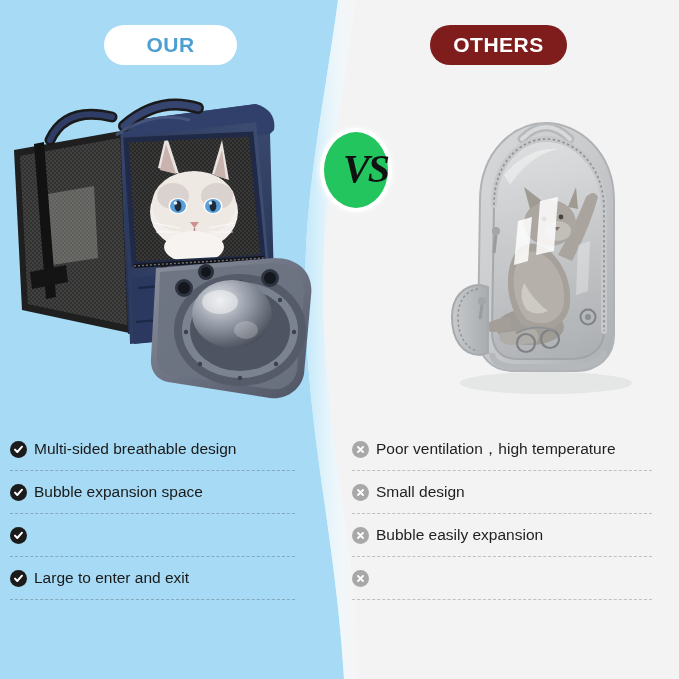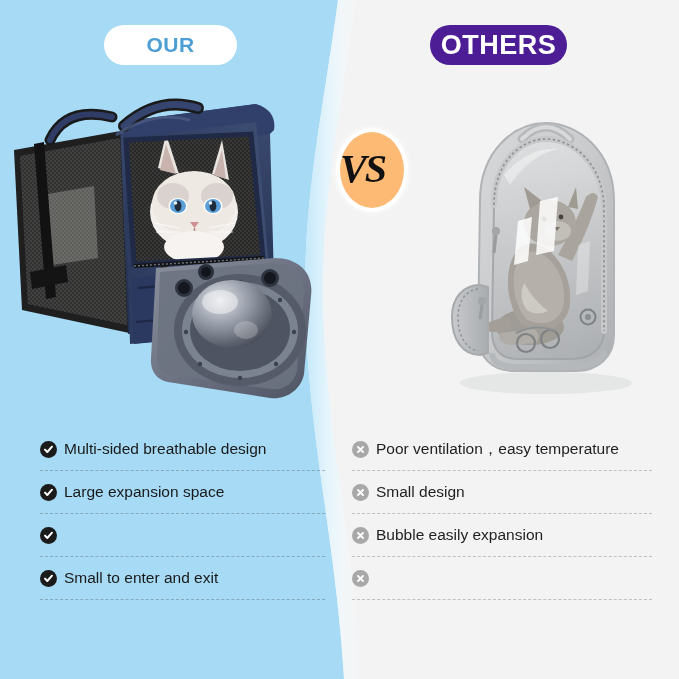--- a/index.html
+++ b/index.html
@@ -23,50 +23,50 @@
   .pill {
     position:absolute; display:flex; align-items:center; justify-content:center;
     border-radius:40px; letter-spacing:0.5px;
   }
   .pill-our {
     left:104px; top:25px; width:133px; height:40px;
     background:#ffffff; color:#4c9ed3; font-size:21px; font-weight:600;
   }
   .pill-others {
     left:430px; top:25px; width:137px; height:40px;
-    background:#4c1d95; color:#ffffff; font-size:27px; font-weight:700;
+    background:#7f1d1d; color:#ffffff; font-size:21px; font-weight:700;
   }
 
   
   .vs-badge {
-    position:absolute; left:336px; top:128px; width:72px; height:84px;
+    position:absolute; left:320px; top:128px; width:72px; height:84px;
     border-radius:50%;
-    background:#fdba74;
+    background:#22c55e;
     border:4px solid #ffffff;
-    display:flex; align-items:center; justify-content:flex-start;
+    display:flex; align-items:center; justify-content:flex-end;
     box-shadow:0 0 6px rgba(255,255,255,0.95);
     z-index:12;
   }
   .vs-badge .vs-text {
     font-family:"Liberation Serif", serif;
     font-style:italic; font-weight:700;
     font-size:40px; color:#111111; line-height:1;
     letter-spacing:-2px;
     transform:translateY(-1px);
   }
 
   
   .product { position:absolute; }
   .product svg { display:block; }
   #product-left  { left:8px;  top:82px; width:330px; height:330px; z-index:5; }
   #product-right { left:418px; top:105px; width:250px; height:300px; z-index:5; }
 
   
   .features { position:absolute; z-index:8; }
-  #features-left  { left:40px;  top:428px; width:285px; }
+  #features-left  { left:10px;  top:428px; width:285px; }
   #features-right { left:352px; top:428px; width:300px; }
 
   .feature-row {
     display:flex; align-items:center;
     height:43px;
     border-bottom:1px dashed rgba(90,110,125,0.45);
   }
   #features-right .feature-row { border-bottom:1px dashed rgba(150,150,155,0.55); }
 
   .feature-row .icon {
@@ -348,47 +348,47 @@
           </svg>
       </span>
       <span class="label">Multi-sided breathable design</span>
     </div>
     <div class="feature-row">
       <span class="icon icon-check">
         <svg width="11" height="11" viewBox="0 0 11 11">
             <path d="M2,5.6 L4.3,8 L9,2.7" fill="none" stroke="#fff" stroke-width="2" stroke-linecap="round" stroke-linejoin="round"></path>
           </svg>
       </span>
-      <span class="label">Large expansion space</span>
+      <span class="label">Bubble expansion space</span>
     </div>
     <div class="feature-row">
       <span class="icon icon-check">
         <svg width="11" height="11" viewBox="0 0 11 11">
             <path d="M2,5.6 L4.3,8 L9,2.7" fill="none" stroke="#fff" stroke-width="2" stroke-linecap="round" stroke-linejoin="round"></path>
           </svg>
       </span>
     </div>
     <div class="feature-row">
       <span class="icon icon-check">
         <svg width="11" height="11" viewBox="0 0 11 11">
             <path d="M2,5.6 L4.3,8 L9,2.7" fill="none" stroke="#fff" stroke-width="2" stroke-linecap="round" stroke-linejoin="round"></path>
           </svg>
       </span>
-      <span class="label">Small to enter and exit</span>
+      <span class="label">Large to enter and exit</span>
     </div>
   </div>
 
   <div class="features" id="features-right">
     <div class="feature-row">
       <span class="icon icon-cross">
         <svg width="11" height="11" viewBox="0 0 11 11">
             <path d="M3,3 L8,8 M8,3 L3,8" fill="none" stroke="#fff" stroke-width="1.9" stroke-linecap="round"></path>
           </svg>
       </span>
-      <span class="label">Poor ventilation，easy temperature</span>
+      <span class="label">Poor ventilation，high temperature</span>
     </div>
     <div class="feature-row">
       <span class="icon icon-cross">
         <svg width="11" height="11" viewBox="0 0 11 11">
             <path d="M3,3 L8,8 M8,3 L3,8" fill="none" stroke="#fff" stroke-width="1.9" stroke-linecap="round"></path>
           </svg>
       </span>
       <span class="label">Small design</span>
     </div>
     <div class="feature-row">

